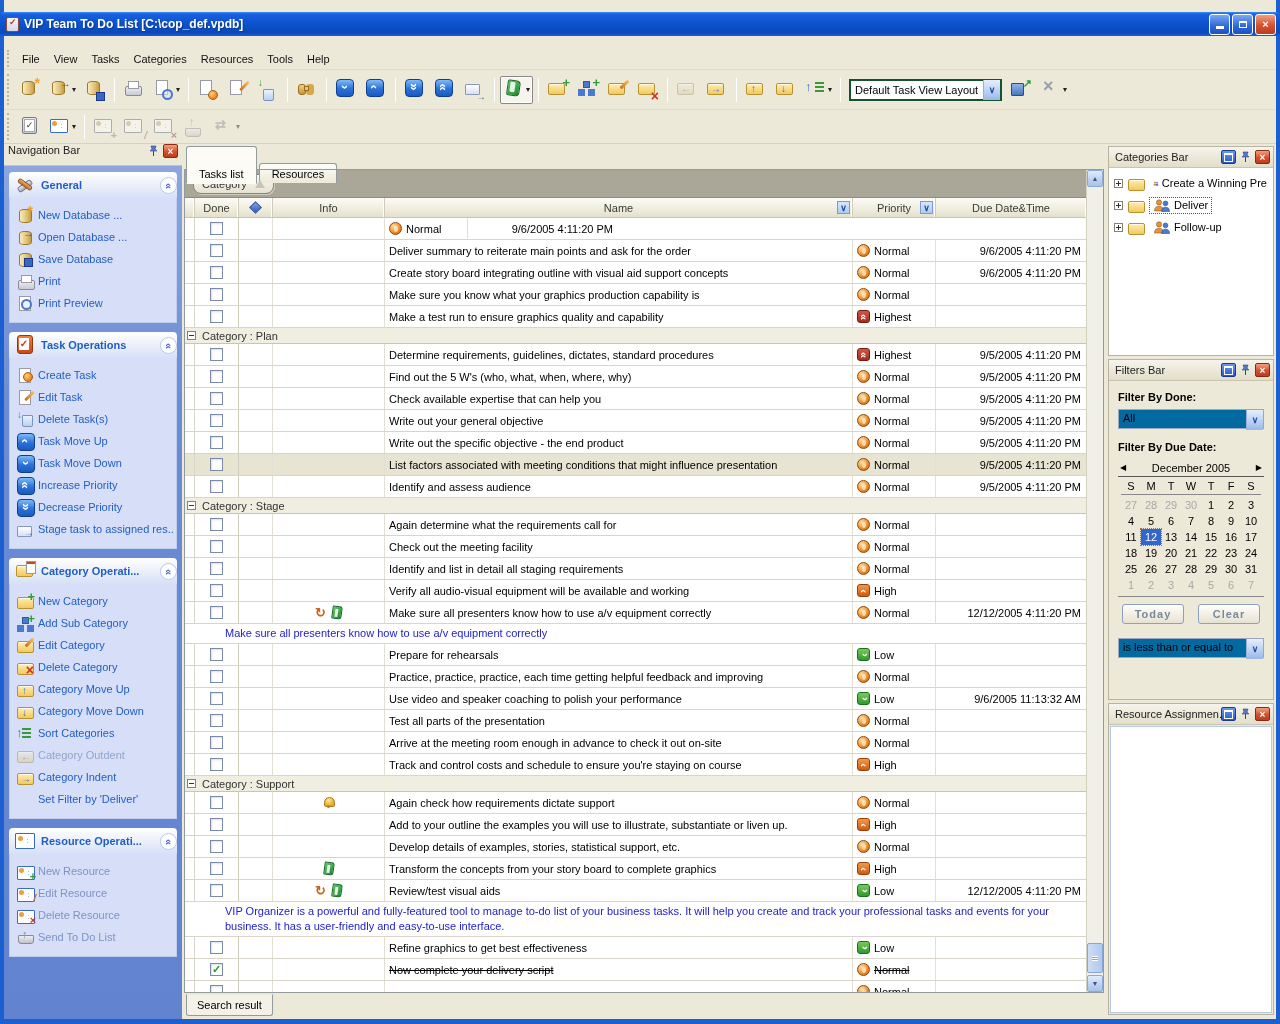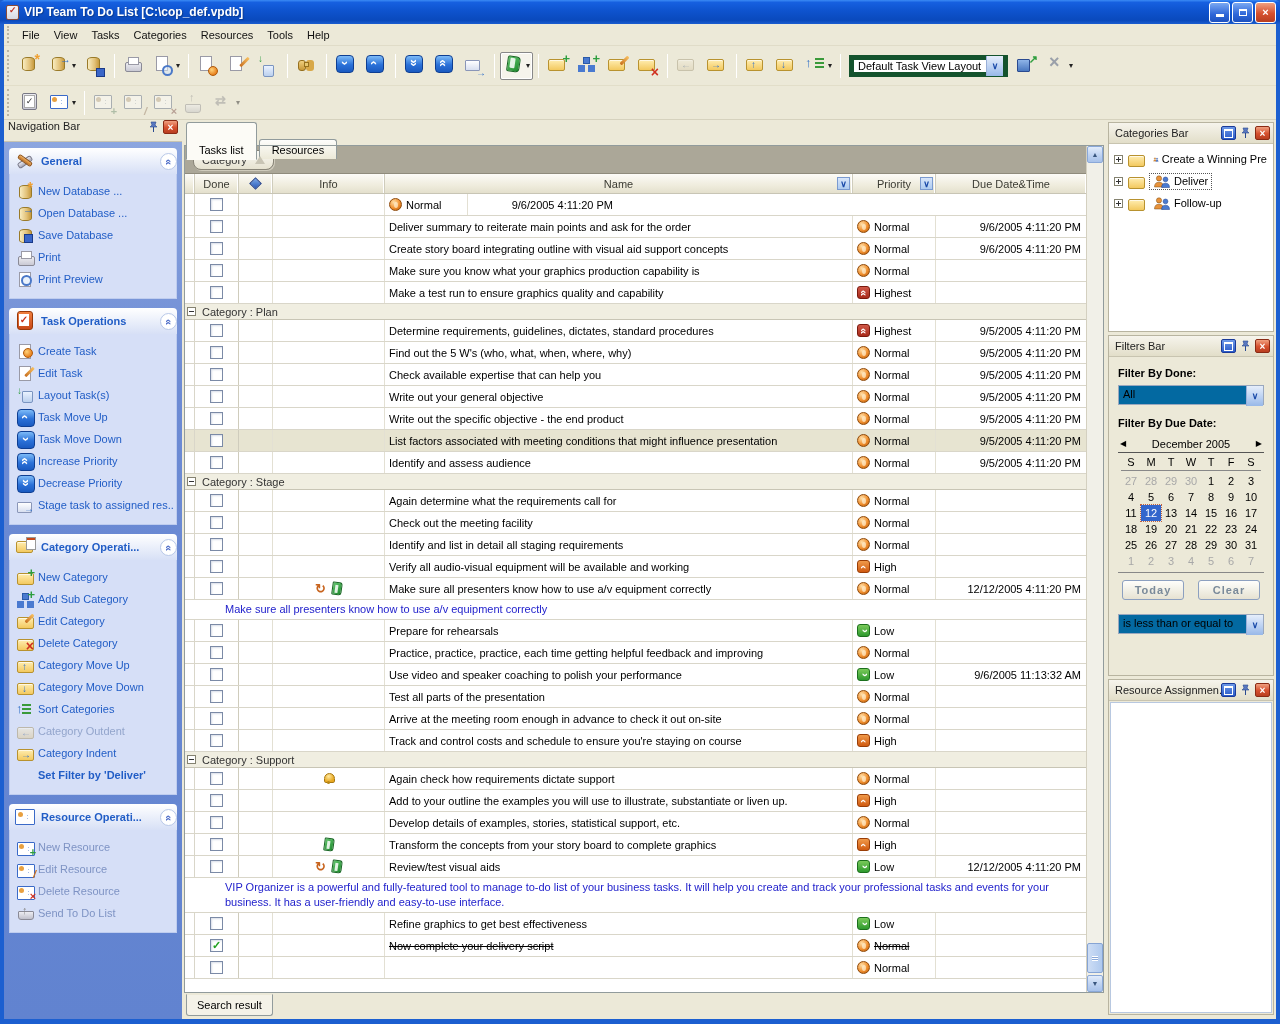--- a/index.html
+++ b/index.html
@@ -5,21 +5,21 @@
   * { box-sizing: border-box; margin:0; padding:0; }
   html,body { width:1280px; height:1024px; overflow:hidden; }
   body { font-family:"Liberation Sans", sans-serif; font-size:11px; background:#ECE9D8; }
 
   .window { width:1280px; height:1024px; display:flex; flex-direction:column;
     border-left:4px solid #1C5FD0; border-right:4px solid #1C5FD0; border-bottom:5px solid #1C5FD0; background:#ECE9D8; }
 
   
   .titlebar { height:24px; flex:0 0 24px; display:flex; align-items:center; padding:0 4px;
     background:linear-gradient(180deg,#3B8BF5 0%,#1660E0 10%,#0E53CE 45%,#0A49BC 85%,#1A5DD0 100%);
-    border-radius:5px 5px 0 0; margin:0 -4px; }
+    border-radius:5px 5px 0 0; margin:12px -4px; }
   .titlebar .appicon { width:16px; height:16px; position:relative; margin-right:4px; }
   .titlebar .appicon::before { content:""; position:absolute; left:2px; top:1px; width:11px; height:13px;
     background:linear-gradient(#F5F5F8,#D8D8E2); border:1px solid #8A4A3A; border-radius:2px; }
   .titlebar .appicon::after { content:"✓"; position:absolute; left:5px; top:1px; color:#C03020; font-size:9px; font-weight:bold; }
   .titlebar .wtitle { color:#fff; font-weight:bold; font-size:12px; text-shadow:1px 1px 1px #0A3A90; flex:1; }
   .wbtns { display:flex; gap:2px; }
   .wbtn { width:21px; height:21px; border-radius:3px; border:1px solid #fff; color:#fff; font-weight:bold;
     display:flex; align-items:center; justify-content:center; font-size:11px;
     background:linear-gradient(#7AA8F2,#2E66D8 60%,#1E52C0); }
   .wbtn.close { background:linear-gradient(#F0A080,#D6502E 55%,#B83E20); }
@@ -32,21 +32,21 @@
   .mitem { padding:3px 7px; color:#111; }
 
   .toolbar { display:flex; align-items:center; background:#ECE9D8; }
   .toolbar.row1 { height:40px; flex:0 0 40px; border-bottom:1px solid #E2DEC9; }
   .toolbar.row2 { height:34px; flex:0 0 34px; border-bottom:1px solid #D6D2BE; }
   .tbtn { display:flex; align-items:center; padding:2px; border:1px solid transparent; border-radius:2px; margin:0 1px; }
   .tbtn.active { border-color:#888; background:#F6F4EC; box-shadow:inset 0 0 0 1px #fff; }
   .tbtn.disabled { opacity:.45; filter:grayscale(70%); }
   .dd { font-size:8px; color:#222; margin-left:1px; }
   .tsep { width:1px; height:24px; background:#C6C2AE; border-right:1px solid #fff; margin:0 4px; }
-  .tcombo { display:flex; align-items:center; height:22px; border:5px solid #14532d; background:#fff; margin:0 4px; }
+  .tcombo { display:flex; align-items:center; height:22px; border:2px solid #14532d; background:#fff; margin:0 4px; }
   .tcombo .val { width:132px; padding:0 4px; }
   .cdrop { width:17px; height:20px; display:flex; align-items:center; justify-content:center;
     background:linear-gradient(#E6EEFB,#B8CFF2 60%,#98B8E8); border-left:1px solid #9AB0D8; color:#1A4AA8; font-weight:bold; font-size:9px; }
 
   
   .icon { position:relative; display:inline-block; vertical-align:middle; }
   .ticon { width:22px; height:22px; }
   .nicon { width:18px; height:16px; flex:0 0 18px; }
   .gicon { width:22px; height:20px; flex:0 0 22px; }
 
@@ -153,21 +153,21 @@
     background:linear-gradient(180deg,#FFFFFF,#D7E0F6); border-radius:4px 4px 0 0; }
   .nghead .t { flex:1; color:#215DC6; font-weight:bold; font-size:11px; white-space:nowrap; overflow:hidden; }
   .chevbtn { width:17px; height:17px; border-radius:50%; background:#fff; border:1px solid #B8C8E8; position:relative; flex:0 0 17px; }
   .chevbtn::after { content:"«"; position:absolute; left:8px; top:8px; color:#4A6AC8; font-weight:bold; font-size:11px; line-height:0;
     transform:translate(-50%,-50%) rotate(90deg); }
   .ngbody { background:#D6DFF7; padding:6px 2px 8px 4px; border:1px solid #BFCDEF; border-top:none; }
   .nitem { display:flex; align-items:center; gap:4px; height:22px; color:#215DC6; cursor:default; padding-left:2px; white-space:nowrap; overflow:hidden; }
   .nitem.dis { color:#93A5CC; }
   .nitem.dis .nicon { opacity:.5; filter:grayscale(50%); }
   .nitem.mut { color:#7E93C4; }
-  .nitem.noicon { padding-left:24px;font-weight:bold; }
+  .nitem.noicon { padding-left:24px; }
 
   
   .centercol { flex:1; display:flex; flex-direction:column; min-width:0; padding:2px 2px 0 2px; }
   .tabsrow { height:24px; flex:0 0 24px; position:relative; padding-left:2px; }
   .tabsrow::after { content:""; position:absolute; left:0; right:0; bottom:0; border-bottom:1px solid #919B9C; }
   .tab { display:inline-block; padding:4px 12px 3px; border:1px solid #919B9C; border-bottom:none; border-radius:3px 3px 0 0;
     background:linear-gradient(#FDFDFB,#ECE9D8); margin-right:2px; position:relative; }
   .tab.active { background:#FCFBF6; z-index:2; padding-top:21px; top:0; border-bottom:1px solid #FCFBF6; margin-bottom:-1px; }
 
   .listframe { flex:1; display:flex; min-height:0; border:1px solid #919B9C; border-top:none; background:#fff; }
@@ -494,21 +494,21 @@
               <div class="nitem">
       <span class="icon nicon i-create-task"></span>
       <span class="lbl">Create Task</span>
               </div>
               <div class="nitem">
       <span class="icon nicon i-edit-task"></span>
       <span class="lbl">Edit Task</span>
               </div>
               <div class="nitem">
       <span class="icon nicon i-delete-task"></span>
-      <span class="lbl">Layout Task(s)</span>
+      <span class="lbl">Delete Task(s)</span>
               </div>
               <div class="nitem">
       <span class="icon nicon i-task-move-up bb"></span>
       <span class="lbl">Task Move Up</span>
               </div>
               <div class="nitem">
       <span class="icon nicon i-task-move-down bb"></span>
       <span class="lbl">Task Move Down</span>
               </div>
               <div class="nitem">

